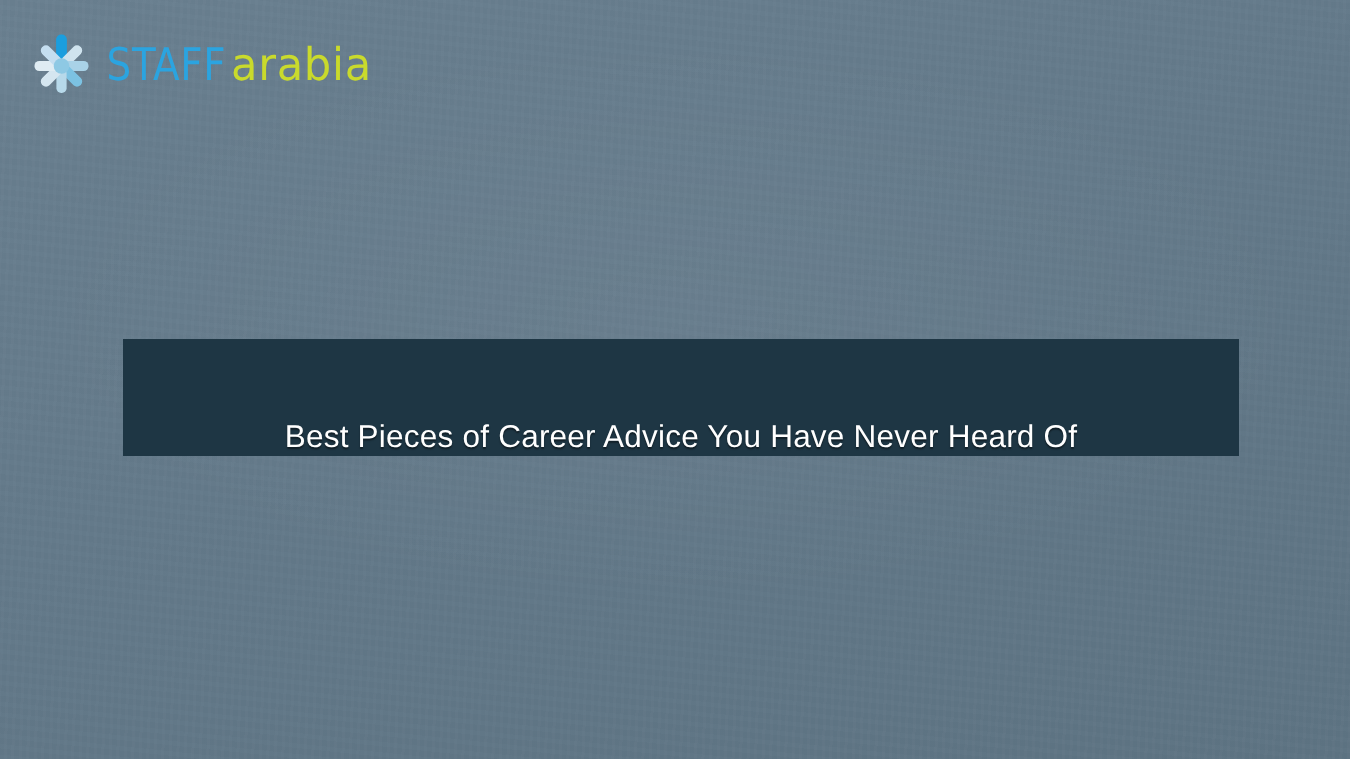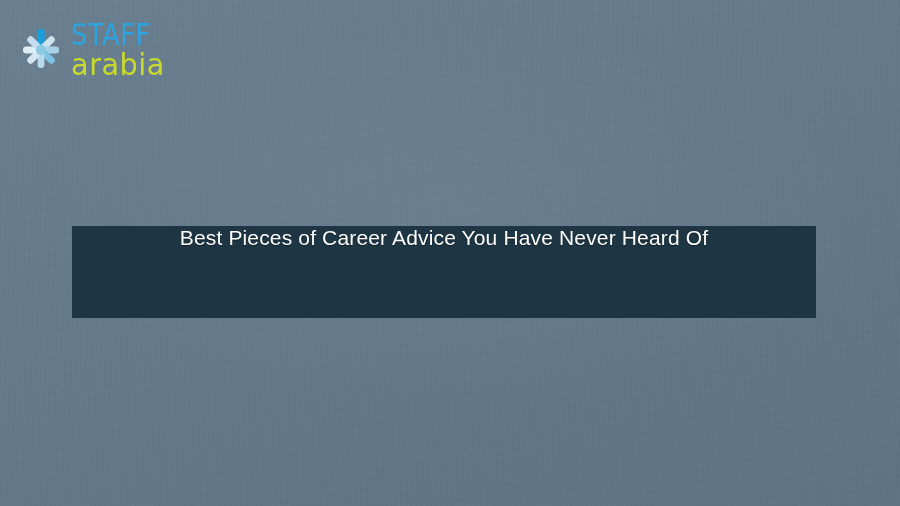--- a/index.html
+++ b/index.html
@@ -52,48 +52,47 @@
 
   .logo-wordmark {
     margin-left: 6px;
     display: flex;
     align-items: baseline;
     font-family: "DejaVu Sans", sans-serif;
     font-size: 30px;
     line-height: 1;
     letter-spacing: 0.5px;
     font-weight: 400;
-    flex-direction: column;
   }
 
   .logo-staff {
     color: #2ba4e0;
     text-transform: uppercase;
     font-stretch: condensed;
     transform: scaleX(0.96);
     transform-origin: left center;
   }
 
   .logo-arabia {
     color: #c9da2c;
     text-transform: lowercase;
     transform: scaleX(0.96);
     transform-origin: left center;
   }
 
   
   .title-banner {
     position: absolute;
-    left: 72px;
+    left: 82px;
     top: 226px;
     width: 744px;
-    height: 92px;
+    height: 78px;
     background: #1e3644;
     display: flex;
-    align-items: flex-start;
+    align-items: flex-end;
     justify-content: center;
     z-index: 2;
     box-shadow: 0 0 0 0 rgba(0,0,0,0);
   }
 
   .title-text {
     color: #ffffff;
     font-family: "Liberation Sans", sans-serif;
     font-size: 21px;
     font-weight: 400;

